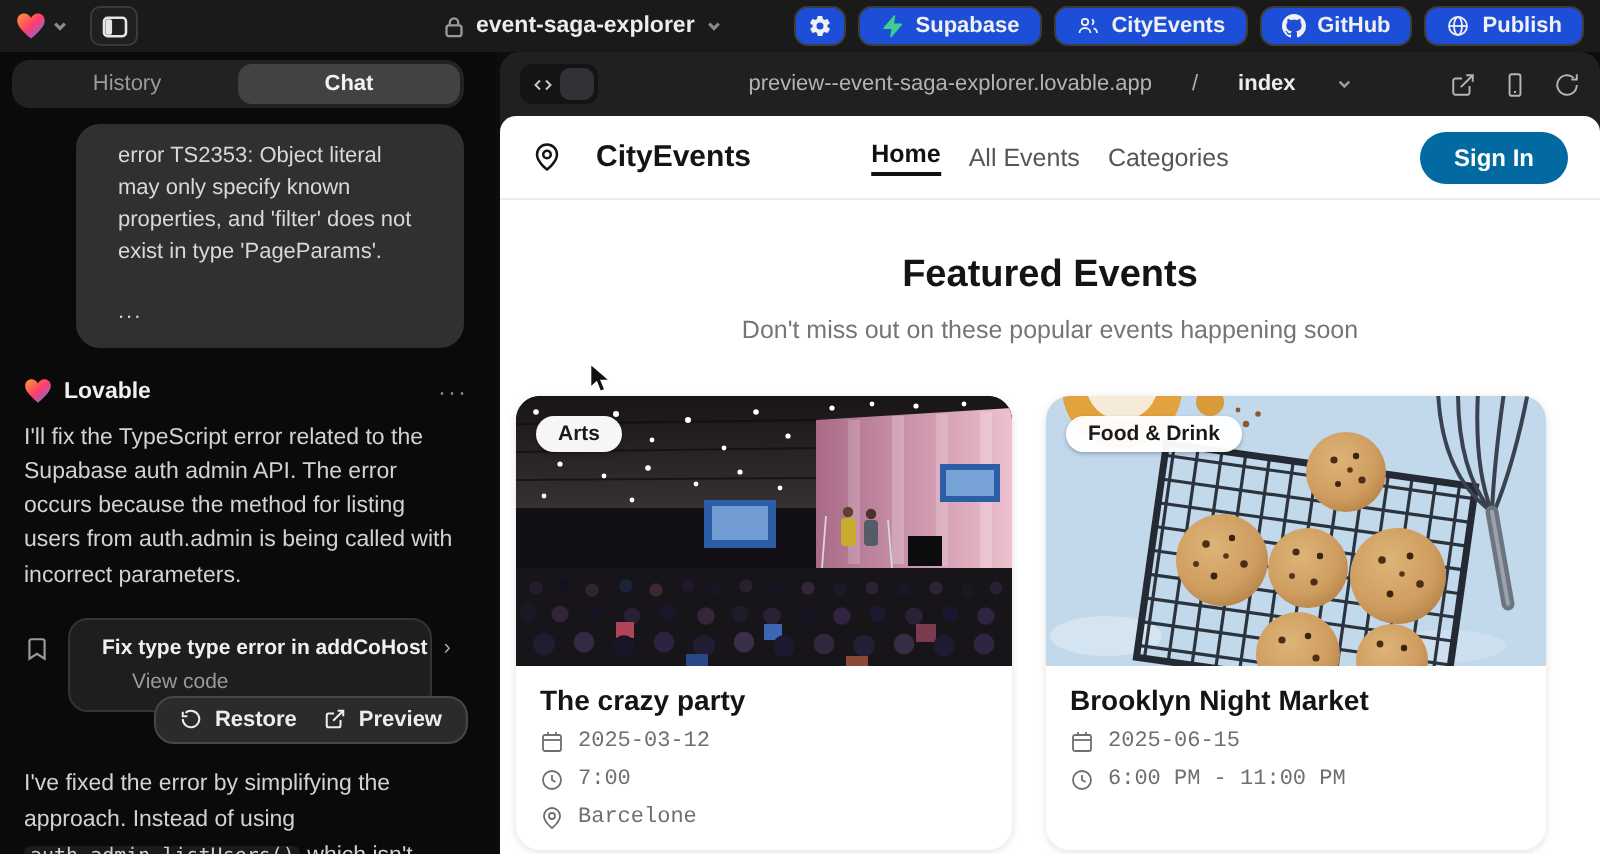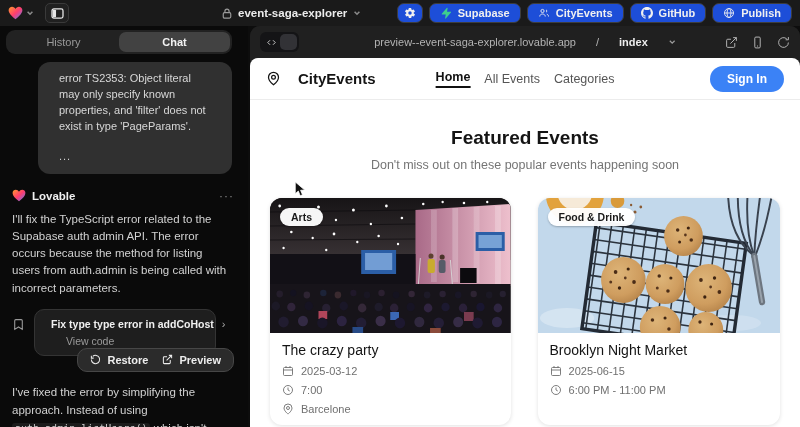--- a/index.html
+++ b/index.html
@@ -61,33 +61,33 @@
   .chrome-right { margin-left:auto; display:flex; align-items:center; gap:13px; }
   .chrome-right svg { width:13px; height:13px; stroke:#b5b5b5; fill:none; stroke-width:1.8; cursor:pointer; }
 
   
   .site { position:absolute; top:32px; left:0; right:0; bottom:0; background:#ffffff; border-radius:8px 8px 0 0; overflow:hidden; }
   .site-header { height:42px; display:flex; align-items:center; padding:0 16px; border-bottom:1px solid #ececec; position:relative; }
   .brand { display:flex; align-items:center; gap:17px; font-size:15px; font-weight:700; color:#141414; }
   .site-nav { position:absolute; left:50%; transform:translateX(-50%); display:flex; gap:14px; align-items:center; }
   .nav-link { font-size:12.5px; color:#555555; cursor:pointer; }
   .nav-link.active { color:#111111; font-weight:600; border-bottom:2px solid #111; padding-bottom:2px; }
-  .signin { margin-left:auto; background:#3b82f6; color:#ffffff; font-size:12px; font-weight:600;
+  .signin { margin-left:auto; background:#0369a1; color:#ffffff; font-size:12px; font-weight:600;
             border-radius:16px; padding:6px 17px; cursor:pointer; }
   .hero-title { text-align:center; margin-top:27px; font-size:19px; font-weight:700; color:#141414; }
   .hero-sub { text-align:center; margin-top:9px; font-size:12.5px; color:#757575; }
-  .cards { display:flex; gap:27px; padding:0 20px; margin-top:26px; }
+  .cards { display:flex; gap:17px; padding:0 8px; margin-top:26px; }
   .card { width:248px; background:#fff; border-radius:12px; box-shadow:0 1px 4px rgba(0,0,0,.12); overflow:hidden; cursor:pointer; }
   .card-img { position:relative; height:135px; overflow:hidden; }
   .card-img svg { display:block; width:100%; height:100%; }
   .badge { position:absolute; top:10px; left:10px; background:rgba(255,255,255,.96); color:#1a1a1a;
            font-size:10.5px; font-weight:700; padding:3px 11px; border-radius:13px; box-shadow:0 1px 2px rgba(0,0,0,.25); }
   .card-body { padding:9px 12px 10px; }
-  .card-title { font-size:14px; font-weight:400; color:#141414; }
-  .meta { display:flex; gap:7px; margin-top:7px; font-size:11px; color:#6f6f6f; }
+  .card-title { font-size:14px; font-weight:700; color:#141414; }
+  .meta { display:flex; gap:7px; margin-top:7px; font-size:11px; color:#6f6f6f;font-family:Liberation Mono, monospace; }
   .meta svg { width:12px; height:12px; stroke:#6f6f6f; fill:none; stroke-width:1.8; flex:none; }
   .cursor { position:absolute; left:44px; top:123px; width:12px; height:17px; z-index:5; }
 </style>
 </head>
 <body>
 
 <div class="topbar">
   <div class="tb-left">
     <div class="logo-btn">
       <svg width="15" height="14" viewBox="0 0 24 22">

